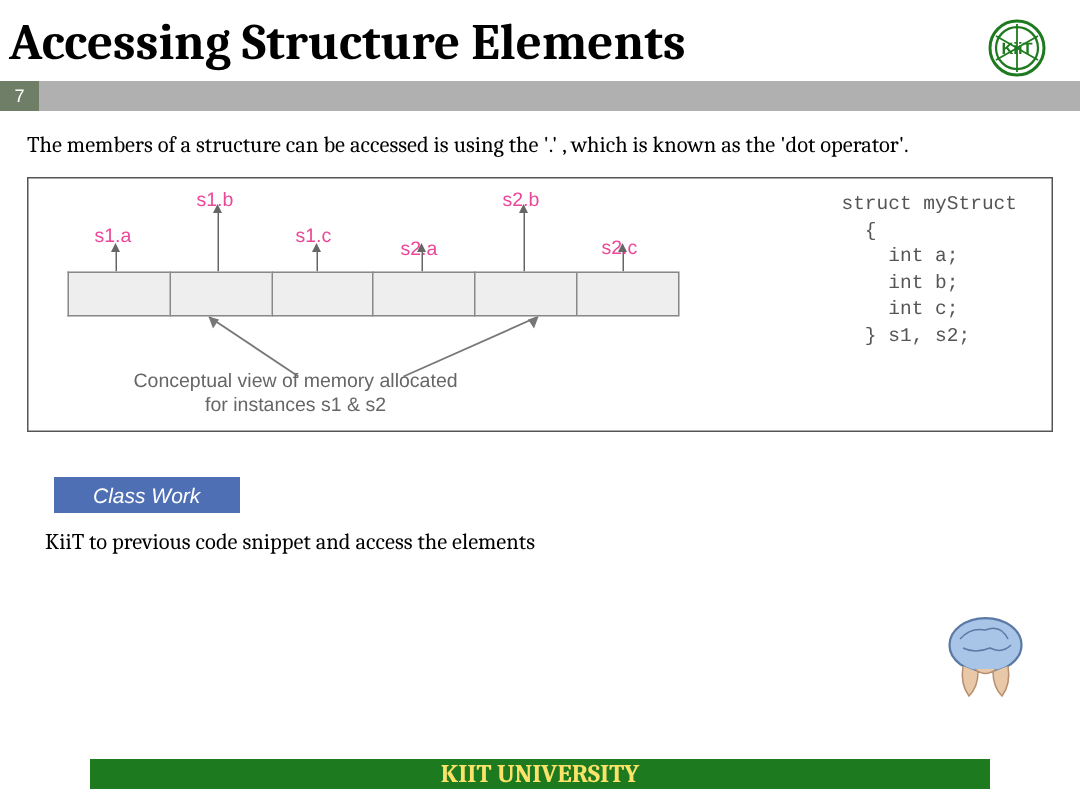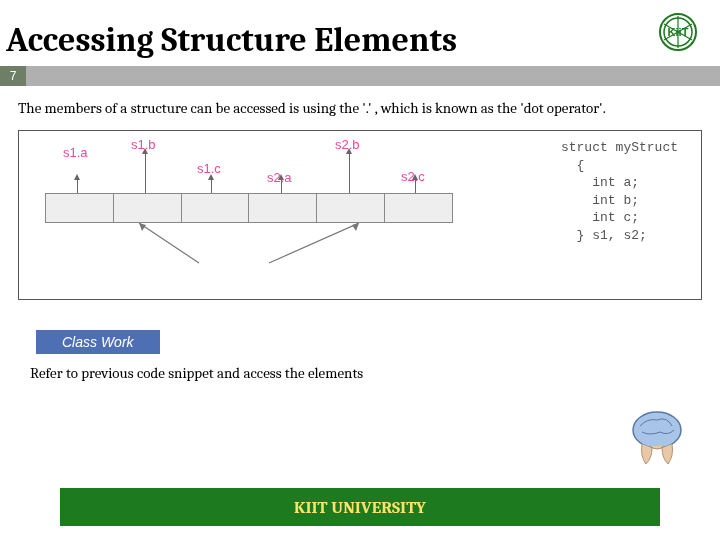--- a/index.html
+++ b/index.html
@@ -1,35 +1,35 @@
 <!DOCTYPE html>
 <html><head>
 <meta charset="utf-8">
 <style>
   * { margin: 0; padding: 0; box-sizing: border-box; }
   body { width: 720px; height: 540px; font-family: Cambria, Georgia, serif; background: #fff; position: relative; overflow: hidden; }
-  .title { font-size: 34px; font-weight: bold; padding: 20px 6px 4px 6px; color: #000; }
+  .title { font-size: 34px; font-weight: bold; padding: 8px 6px 4px 6px; color: #000; }
   .logo { position: absolute; top: 12px; right: 12px; width: 60px; height: 40px; }
   .bar { display: flex; align-items: stretch; height: 20px; margin-top: 2px; }
   .bar-num { background: #6f7f67; color: #fff; font-size: 12px; font-family: Arial, sans-serif; width: 26px; display: flex; align-items: center; justify-content: center; }
   .bar-rest { background: #b0b0b0; flex: 1; }
   .body-text { font-size: 15px; padding: 12px 18px 8px 18px; line-height: 1.35; }
   .diagram-wrap { margin: 4px 18px; border: 1px solid #555; height: 170px; position: relative; background: #fff; font-family: Arial, sans-serif; }
   .label { position: absolute; font-size: 13px; color: #ec4899; }
   .arrow-up { position: absolute; width: 1px; background: #666; }
   .arrow-up::before { content: ''; position: absolute; top: -5px; left: -3px; border-left: 3.5px solid transparent; border-right: 3.5px solid transparent; border-bottom: 6px solid #666; }
   .memrow { position: absolute; top: 62px; left: 26px; width: 408px; height: 30px; display: flex; }
   .cell { border: 1px solid #888; border-right: none; background: #eee; flex: 1; }
   .cell:last-child { border-right: 1px solid #888; }
   .code { position: absolute; top: 8px; right: 23px; font-family: Liberation Mono, monospace; font-size: 13px; color: #555; line-height: 1.35; white-space: pre; }
   .caption { position: absolute; bottom: 10px; left: 70px; color: #666; font-family: Arial, sans-serif; font-size: 13px; text-align: center; line-height: 1.2; }
   .class-work { margin: 26px 0 0 36px; background: #4f6fb4; color: #fff; font-family: Arial, sans-serif; font-style: italic; font-size: 14px; padding: 4px 26px; display: inline-block; }
   .refer { font-size: 15px; padding: 10px 30px; }
   .brain { position: absolute; right: 28px; bottom: 64px; width: 70px; height: 70px; }
-  .footer { position: absolute; bottom: 14px; left: 60px; right: 60px; height: 38px; background: #1e7a1e; color: #fbe36a; font-weight: bold; font-family: Cambria, Georgia, serif; font-size: 17px; display: flex; align-items: center; justify-content: center; }
+  .footer { position: absolute; bottom: 14px; left: 60px; right: 60px; height: 20px; background: #1e7a1e; color: #fbe36a; font-weight: bold; font-family: Cambria, Georgia, serif; font-size: 17px; display: flex; align-items: center; justify-content: center; }
 </style>
 </head>
 <body>
 
 
 
 <div class="title">Accessing Structure Elements</div>
 
 <div class="logo">
   <svg viewBox="0 0 60 40">
@@ -41,21 +41,21 @@
 </div>
 
 <div class="bar">
   <div class="bar-num">7</div>
   <div class="bar-rest"></div>
 </div>
 
 <div class="body-text">The members of a structure can be accessed is using the '.' , which is known as the 'dot operator'.</div>
 
 <div class="diagram-wrap">
-  <span class="label" style="top:14px;left:44px">s1.a</span>
+  <span class="label" style="top:30px;left:44px">s1.a</span>
   <span class="label" style="top:6px;left:112px">s1.b</span>
   <span class="label" style="top:30px;left:178px">s1.c</span>
   <span class="label" style="top:39px;left:248px">s2.a</span>
   <span class="label" style="top:6px;left:316px">s2.b</span>
   <span class="label" style="top:38px;left:382px">s2.c</span>
 
   <div class="arrow-up" style="left:58px;top:48px;height:14px"></div>
   <div class="arrow-up" style="left:126px;top:22px;height:40px"></div>
   <div class="arrow-up" style="left:192px;top:48px;height:14px"></div>
   <div class="arrow-up" style="left:262px;top:48px;height:14px"></div>
@@ -72,34 +72,35 @@
   </div>
 
   <svg style="position:absolute;left:120px;top:92px;width:220px;height:50px">
     <line x1="0" y1="0" x2="60" y2="40" stroke="#777" stroke-width="1.2"></line>
     <polygon points="0,0 7,2 3,8" fill="#777"></polygon>
     <line x1="220" y1="0" x2="130" y2="40" stroke="#777" stroke-width="1.2"></line>
     <polygon points="220,0 213,2 217,8" fill="#777"></polygon>
   </svg>
 
   <div class="caption">
-    <br>
+    <span>Conceptual view of memory allocated</span><br>
+    <span>for instances s1 &amp; s2</span>
   </div>
 
   <div class="code">struct myStruct
   {
     int a;
     int b;
     int c;
   } s1, s2;</div>
 </div>
 
 <div class="class-work">Class Work</div>
 
-<div class="refer">Refer to previous code snippet and access the elements</div>
+<div class="refer">KiiT to previous code snippet and access the elements</div>
 
 <div class="brain">
   <svg viewBox="0 0 70 70">
     <ellipse cx="35" cy="24" rx="24" ry="18" fill="#a8c4e6" stroke="#5a7aa5" stroke-width="1.5"></ellipse>
     <path d="M18 20 Q25 12 35 14 Q45 10 50 20 M20 26 Q28 30 38 26 Q46 30 52 24" stroke="#5a7aa5" fill="none" stroke-width="1"></path>
     <path d="M20 38 Q18 50 24 58 Q30 52 30 42 M40 42 Q40 52 46 58 Q52 50 50 38" fill="#e8c8a6" stroke="#b89070" stroke-width="1"></path>
     <path d="M28 40 Q35 46 42 40" fill="#e8c8a6" stroke="#b89070" stroke-width="1"></path>
   </svg>
 </div>
 

